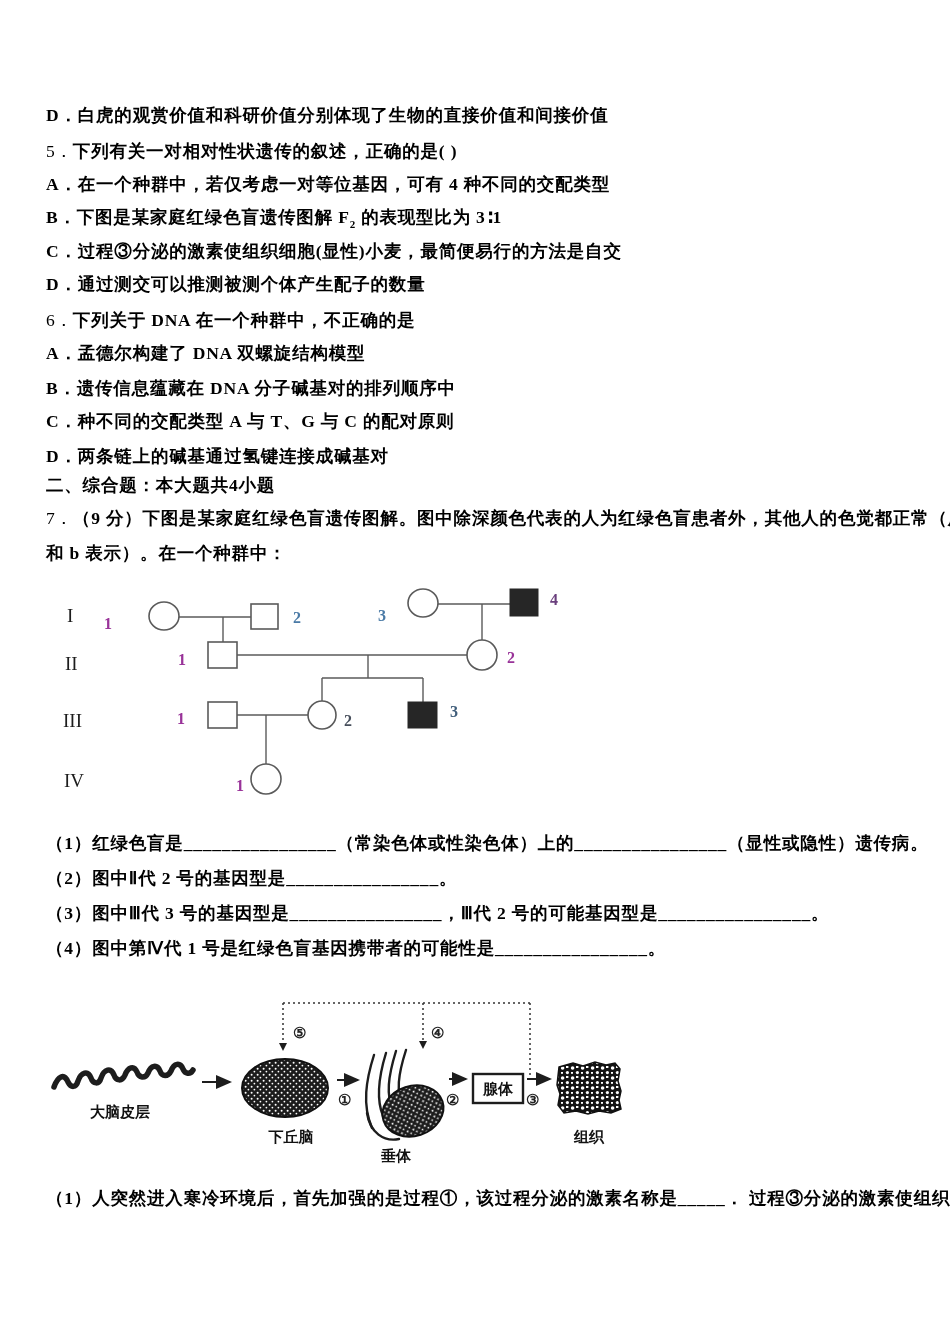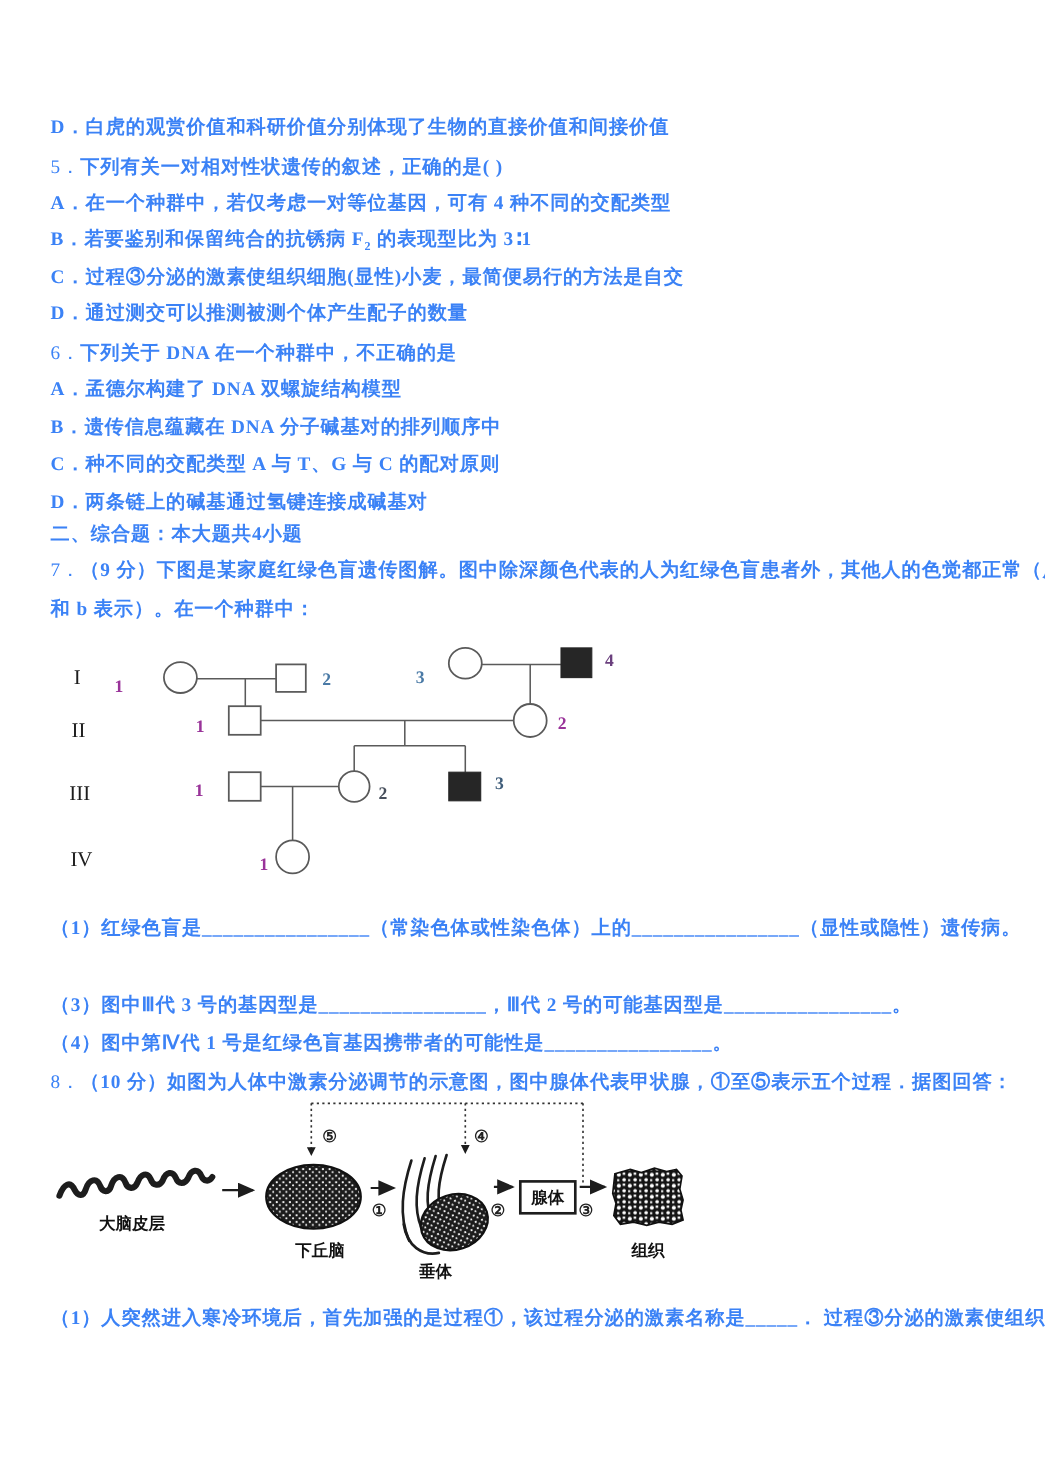--- a/index.html
+++ b/index.html
@@ -1,19 +1,19 @@
 <!DOCTYPE html>
 <html><head>
 <meta charset="utf-8">
 <style>
   html,body{margin:0;padding:0;background:#e8e8e8;}
   #page{position:relative;width:950px;height:1344px;background:#ffffff;overflow:hidden;
         font-family:"Liberation Serif",serif;}
   .tl{position:absolute;left:46px;white-space:nowrap;font-weight:700;font-size:17.5px;
-      color:#3b82f6;letter-spacing:0.8px;}
+      color:#000000;letter-spacing:0.8px;}
   .qnum{font-weight:400;letter-spacing:0.3px;}
   .tl sub{font-size:11px;line-height:0;}
   svg{position:absolute;}
   svg text{font-family:"Liberation Serif",serif;}
   .gen{font-size:19px;fill:#1d1d1d;font-weight:400;}
   .pnum{font-size:16px;font-weight:700;}
   .lbl-purple{fill:#993399;}
   .lbl-blue{fill:#4a7aa6;}
   .lbl-slate{fill:#474f5c;}
   .lbl-blue2{fill:#3f5d7a;}
@@ -29,21 +29,21 @@
 </style>
 </head>
 <body>
 
 <div id="page">
 
   <div class="tl" style="top:103px">D．白虎的观赏价值和科研价值分别体现了生物的直接价值和间接价值</div>
 
   <div class="tl" style="top:139px"><span class="qnum">5．</span><span>下列有关一对相对性状遗传的叙述，正确的是( )</span></div>
   <div class="tl" style="top:172px">A．在一个种群中，若仅考虑一对等位基因，可有 4 种不同的交配类型</div>
-  <div class="tl" style="top:205px"><span>B．若要鉴别和保留纯合的抗锈病 F</span><sub>2</sub><span> 的表现型比为 3∶1</span></div>
+  <div class="tl" style="top:205px"><span>B．下图是某家庭红绿色盲遗传图解 F</span><sub>2</sub><span> 的表现型比为 3∶1</span></div>
   <div class="tl" style="top:239px">C．过程③分泌的激素使组织细胞(显性)小麦，最简便易行的方法是自交</div>
   <div class="tl" style="top:272px">D．通过测交可以推测被测个体产生配子的数量</div>
 
   <div class="tl" style="top:308px"><span class="qnum">6．</span><span>下列关于 DNA 在一个种群中，不正确的是</span></div>
   <div class="tl" style="top:376px">B．遗传信息蕴藏在 DNA 分子碱基对的排列顺序中</div>
   <div class="tl" style="top:341px">A．孟德尔构建了 DNA 双螺旋结构模型</div>
   <div class="tl" style="top:409px">C．种不同的交配类型 A 与 T、G 与 C 的配对原则</div>
   <div class="tl" style="top:444px">D．两条链上的碱基通过氢键连接成碱基对</div>
 
   <div class="tl" style="top:473px">二、综合题：本大题共4小题</div>
@@ -91,24 +91,24 @@
     <ellipse class="sym" cx="282" cy="140" rx="14" ry="14"></ellipse>
     <text class="pnum lbl-slate" x="304" y="151">2</text>
     <rect class="sym-aff" x="368" y="127" width="29" height="26"></rect>
     <text class="pnum lbl-blue2" x="410" y="142">3</text>
 
     <text class="pnum lbl-purple" x="196" y="216">1</text>
     <ellipse class="sym" cx="226" cy="204" rx="15" ry="15"></ellipse>
   </svg>
 
   <div class="tl" style="top:831px">（1）红绿色盲是________________（常染色体或性染色体）上的________________（显性或隐性）遗传病。</div>
+  <div class="tl" style="top:866px">（2）图中Ⅱ代 2 号的基因型是________________。</div>
   <div class="tl" style="top:901px">（3）图中Ⅲ代 3 号的基因型是________________，Ⅲ代 2 号的可能基因型是________________。</div>
   <div class="tl" style="top:936px">（4）图中第Ⅳ代 1 号是红绿色盲基因携带者的可能性是________________。</div>
 
-  <div class="tl" style="top:971px"><span class="qnum">8．</span><span>（10 分）如图为人体中激素分泌调节的示意图，图中腺体代表甲状腺，①至⑤表示五个过程．据图回答：</span></div>
 
   <svg style="left:40px;top:995px" width="620" height="178" viewBox="0 0 620 178">
     <defs>
       <marker id="ah" markerWidth="9" markerHeight="8" refX="7" refY="3.5" orient="auto">
         <path d="M0,0 L8,3.5 L0,7 z" fill="#1d1d1d"></path>
       </marker>
       <pattern id="speck" width="6" height="6" patternUnits="userSpaceOnUse">
         <rect width="6" height="6" fill="#1c1c1c"></rect>
         <circle cx="1.6" cy="1.8" r="1" fill="#ffffff"></circle>
         <circle cx="4.4" cy="4.6" r="0.9" fill="#ffffff"></circle>

